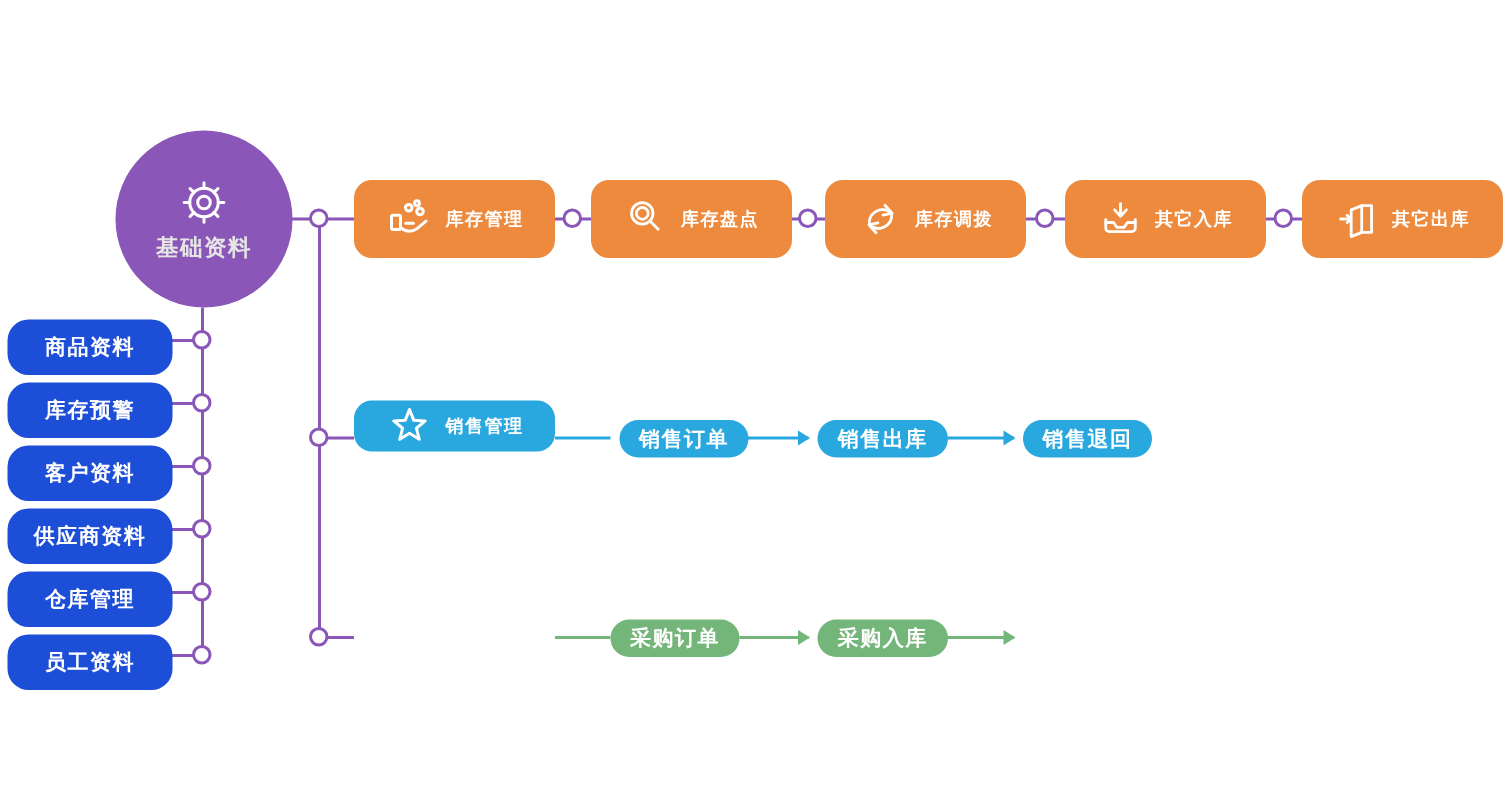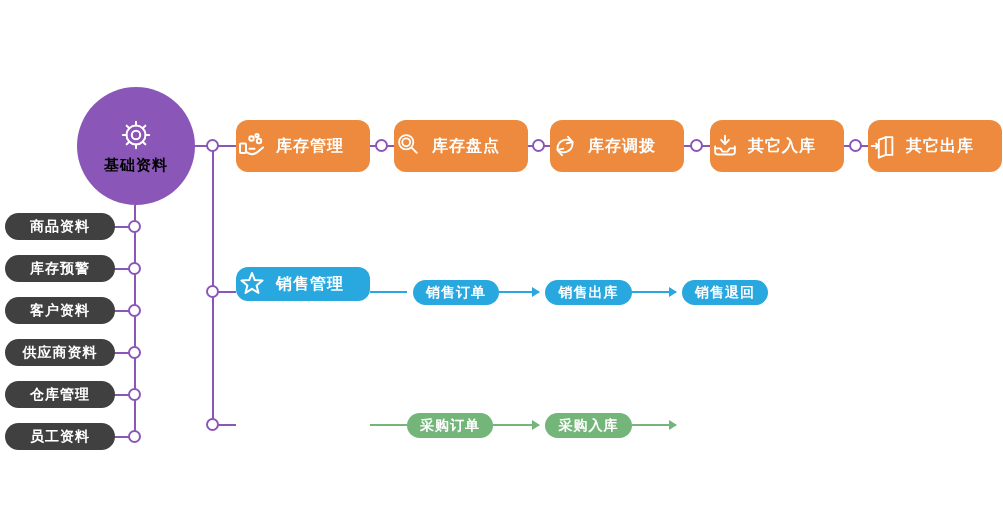--- a/index.html
+++ b/index.html
@@ -2,34 +2,34 @@
 <html><head>
 <meta charset="utf-8">
 <style>
   html,body{margin:0;padding:0;background:#fff;}
   body{font-family:"Liberation Sans","DejaVu Sans",sans-serif;}
   .canvas{position:relative;width:1003px;height:529px;background:#ffffff;overflow:hidden;}
 
   
   .root-circle{position:absolute;left:77px;top:87px;width:118px;height:118px;border-radius:50%;
     background:#8a56b8;display:flex;flex-direction:column;align-items:center;justify-content:center;gap:3px;}
-  .root-circle .lbl{color:#000000;font-size:15px;font-weight:bold;letter-spacing:1px;}
+  .root-circle .lbl{color:#e5e5e5;font-size:15px;font-weight:bold;letter-spacing:1px;}
 
   
   .hline{position:absolute;height:2px;background:#8a56b8;}
   .vline{position:absolute;width:2px;background:#8a56b8;}
   .node{position:absolute;width:9px;height:9px;border:2px solid #8a56b8;border-radius:50%;background:#fff;}
 
   
-  .lpill{position:absolute;left:5px;width:110px;height:27px;border-radius:14px;background:#404040;
+  .lpill{position:absolute;left:5px;width:110px;height:37px;border-radius:14px;background:#1d4ed8;
     color:#fff;font-size:14px;font-weight:bold;display:flex;align-items:center;justify-content:center;letter-spacing:1px;}
 
   
   .mbox{position:absolute;width:134px;height:52px;border-radius:12px;color:#fff;
-    display:flex;align-items:center;gap:8px;font-size:16px;font-weight:bold;letter-spacing:1px;}
+    display:flex;align-items:center;justify-content:center;gap:8px;font-size:12px;font-weight:bold;letter-spacing:1px;}
   .orange{background:#ed8a3d;}
   .blue{background:#29a7df;}
   .green{background:#74b57a;}
   .mbox.small{height:34px;}
 
   
   .spill{position:absolute;width:86px;height:25px;border-radius:13px;color:#fff;font-size:14px;font-weight:bold;
     display:flex;align-items:center;justify-content:center;letter-spacing:1px;}
 
   

